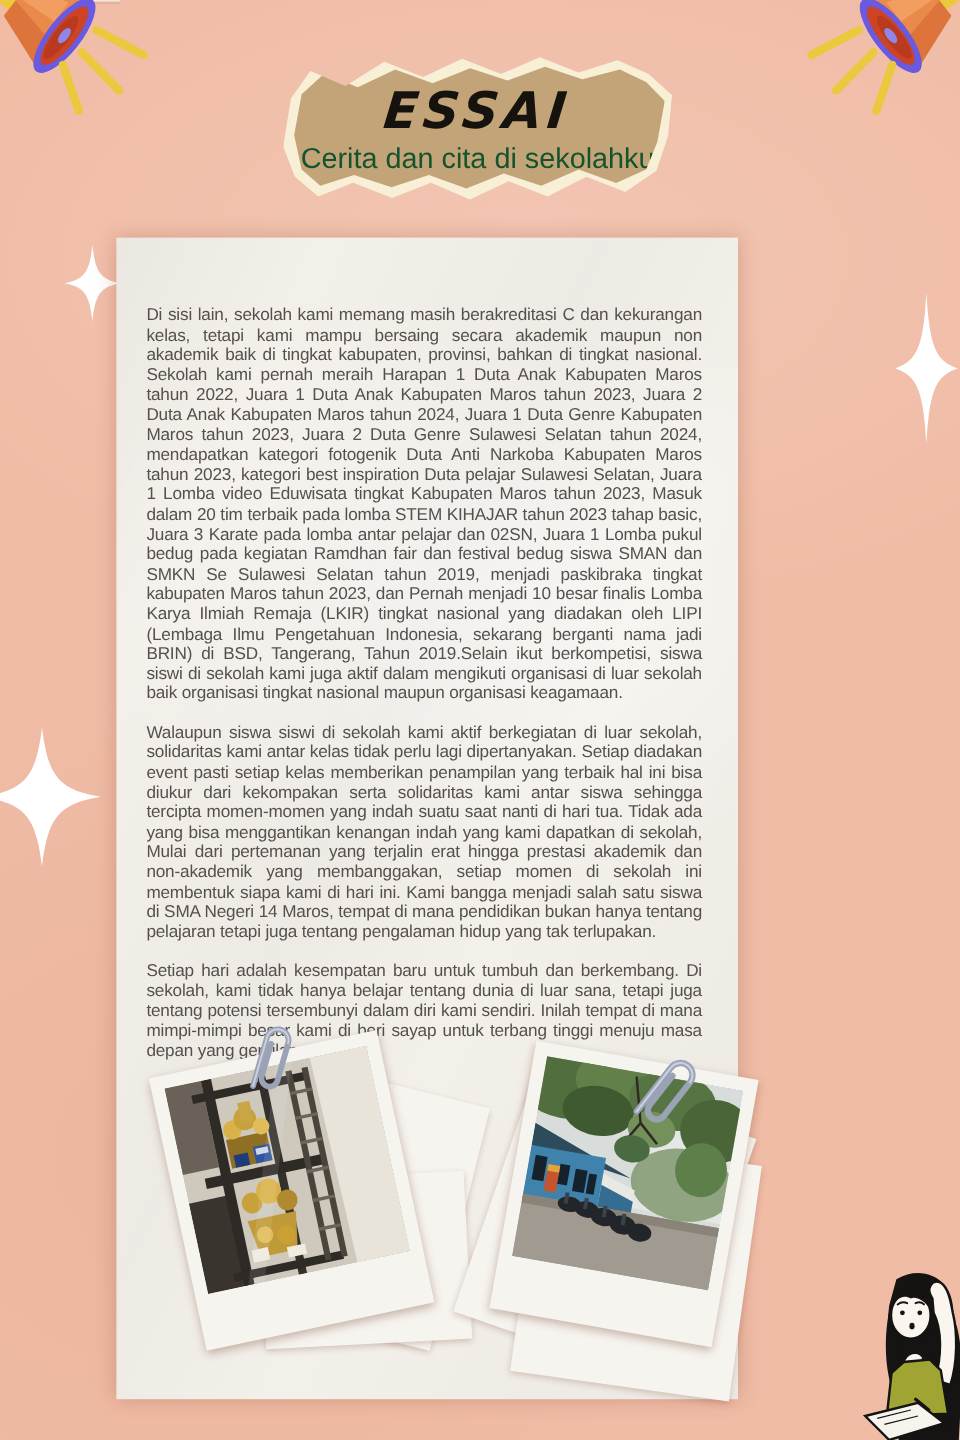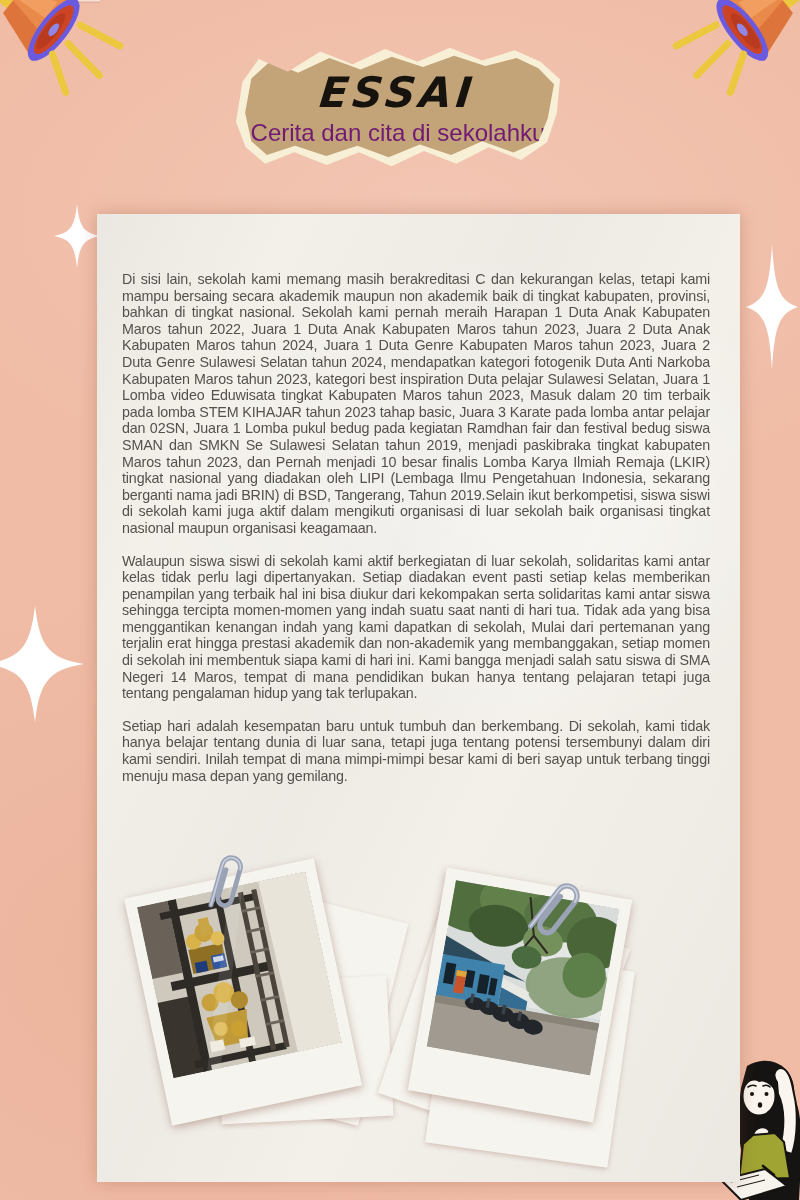--- a/index.html
+++ b/index.html
@@ -37,27 +37,27 @@
       68% 5%, 78% 14%, 88% 7%, 95% 16%, 100% 30%, 98% 60%, 95% 80%, 87% 90%, 77% 80%,
       67% 92%, 57% 83%, 47% 94%, 37% 84%, 27% 93%, 17% 84%, 8% 92%, 3% 80%);
     display:flex; flex-direction:column; align-items:center; justify-content:center;
   }
   .banner-title {
     font-family:"DejaVu Sans", sans-serif;
     font-weight:800; font-style:italic; font-size:42px; letter-spacing:4px;
     color:#16130f; transform:skewX(-6deg); line-height:1; margin-top:2px;
   }
   .banner-subtitle {
-    font-size:24px; font-weight:500; color:#701a75; letter-spacing:0;
+    font-size:24px; font-weight:500; color:#14532d; letter-spacing:0;
     margin-top:7px; line-height:1;text-align:center;
   }
 
   
   .paper {
-    position:absolute; left:97px; top:214px; width:643px; height:968px;
+    position:absolute; left:97px; top:198px; width:518px; height:968px;
     background:
       linear-gradient(115deg, rgba(0,0,0,.035) 0%, rgba(0,0,0,0) 18%, rgba(0,0,0,.025) 42%, rgba(0,0,0,0) 60%, rgba(0,0,0,.03) 100%),
       radial-gradient(ellipse 500px 360px at 60% 30%, rgba(255,255,255,.5), rgba(0,0,0,0) 70%),
       #f3f0ea;
     box-shadow:0 0 16px rgba(130,66,40,.28);
     z-index:2;
     padding-left:14px;
   }
   .essay {
     position:absolute; left:25px; right:30px; top:57px;

